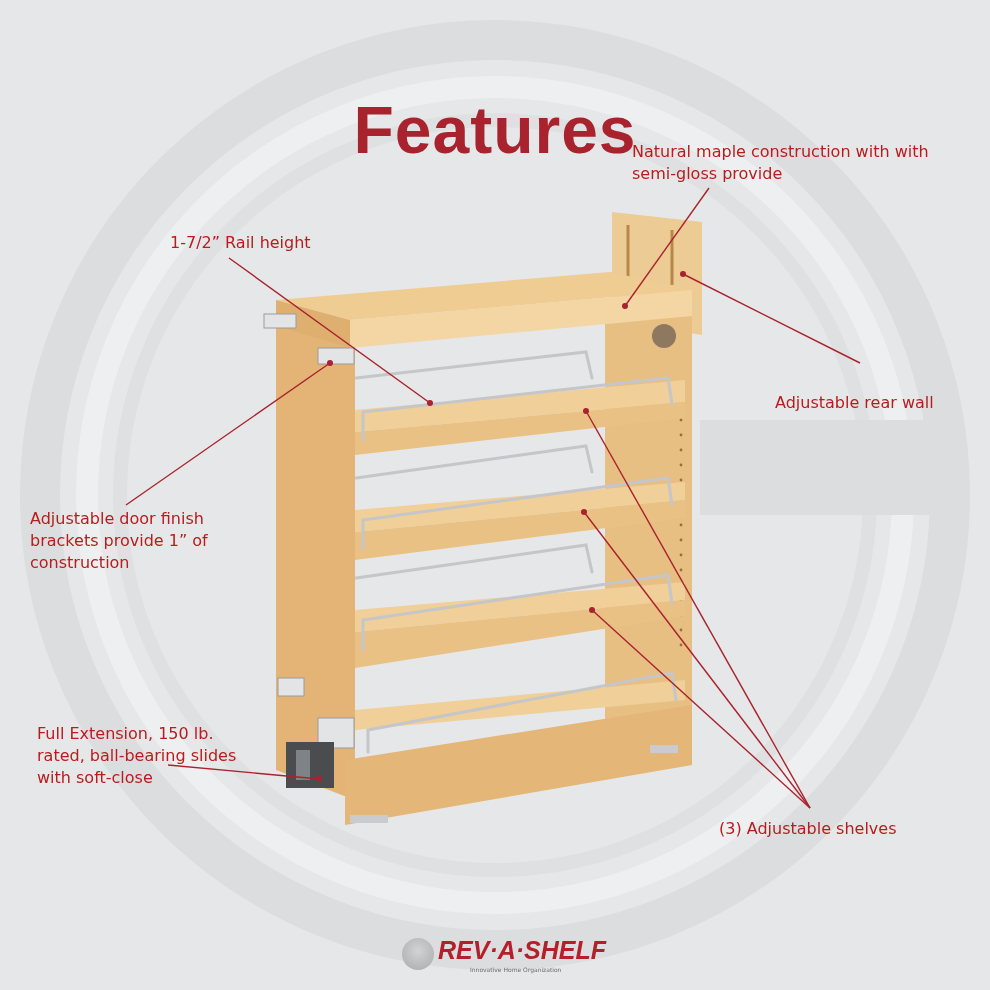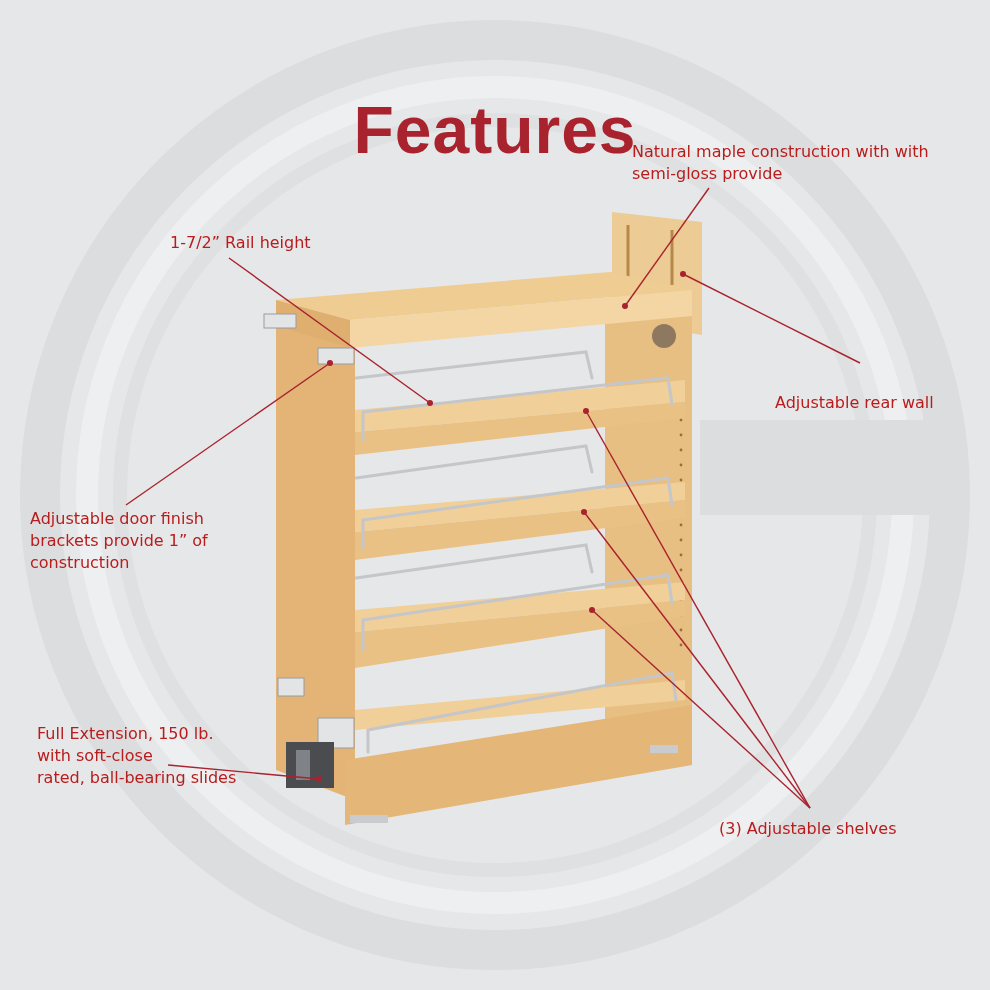--- a/index.html
+++ b/index.html
@@ -153,21 +153,26 @@
   </div>
 
   <div class="callout" style="left:30px; top:508px;">
     <div>Adjustable door finish</div>
     <div>brackets provide 1” of</div>
     <div>construction</div>
   </div>
 
   <div class="callout" style="left:37px; top:689px;margin-top:34px;">
     <div>Full Extension, 150 lb.</div>
+    <div>rated, ball-bearing slides</div>
     <div>with soft-close</div>
-    <div>rated, ball-bearing slides</div>
   </div>
 
   <div class="callout" style="left:719px; top:818px;">
     <div>(3) Adjustable shelves</div>
   </div>
 
+  <div class="logo">
+    <div class="logo-mark"></div>
+    <div class="logo-text">REV·A·SHELF</div>
+    <div class="logo-tag">Innovative Home Organization</div>
+  </div>
 </div>
 
 </body></html>

